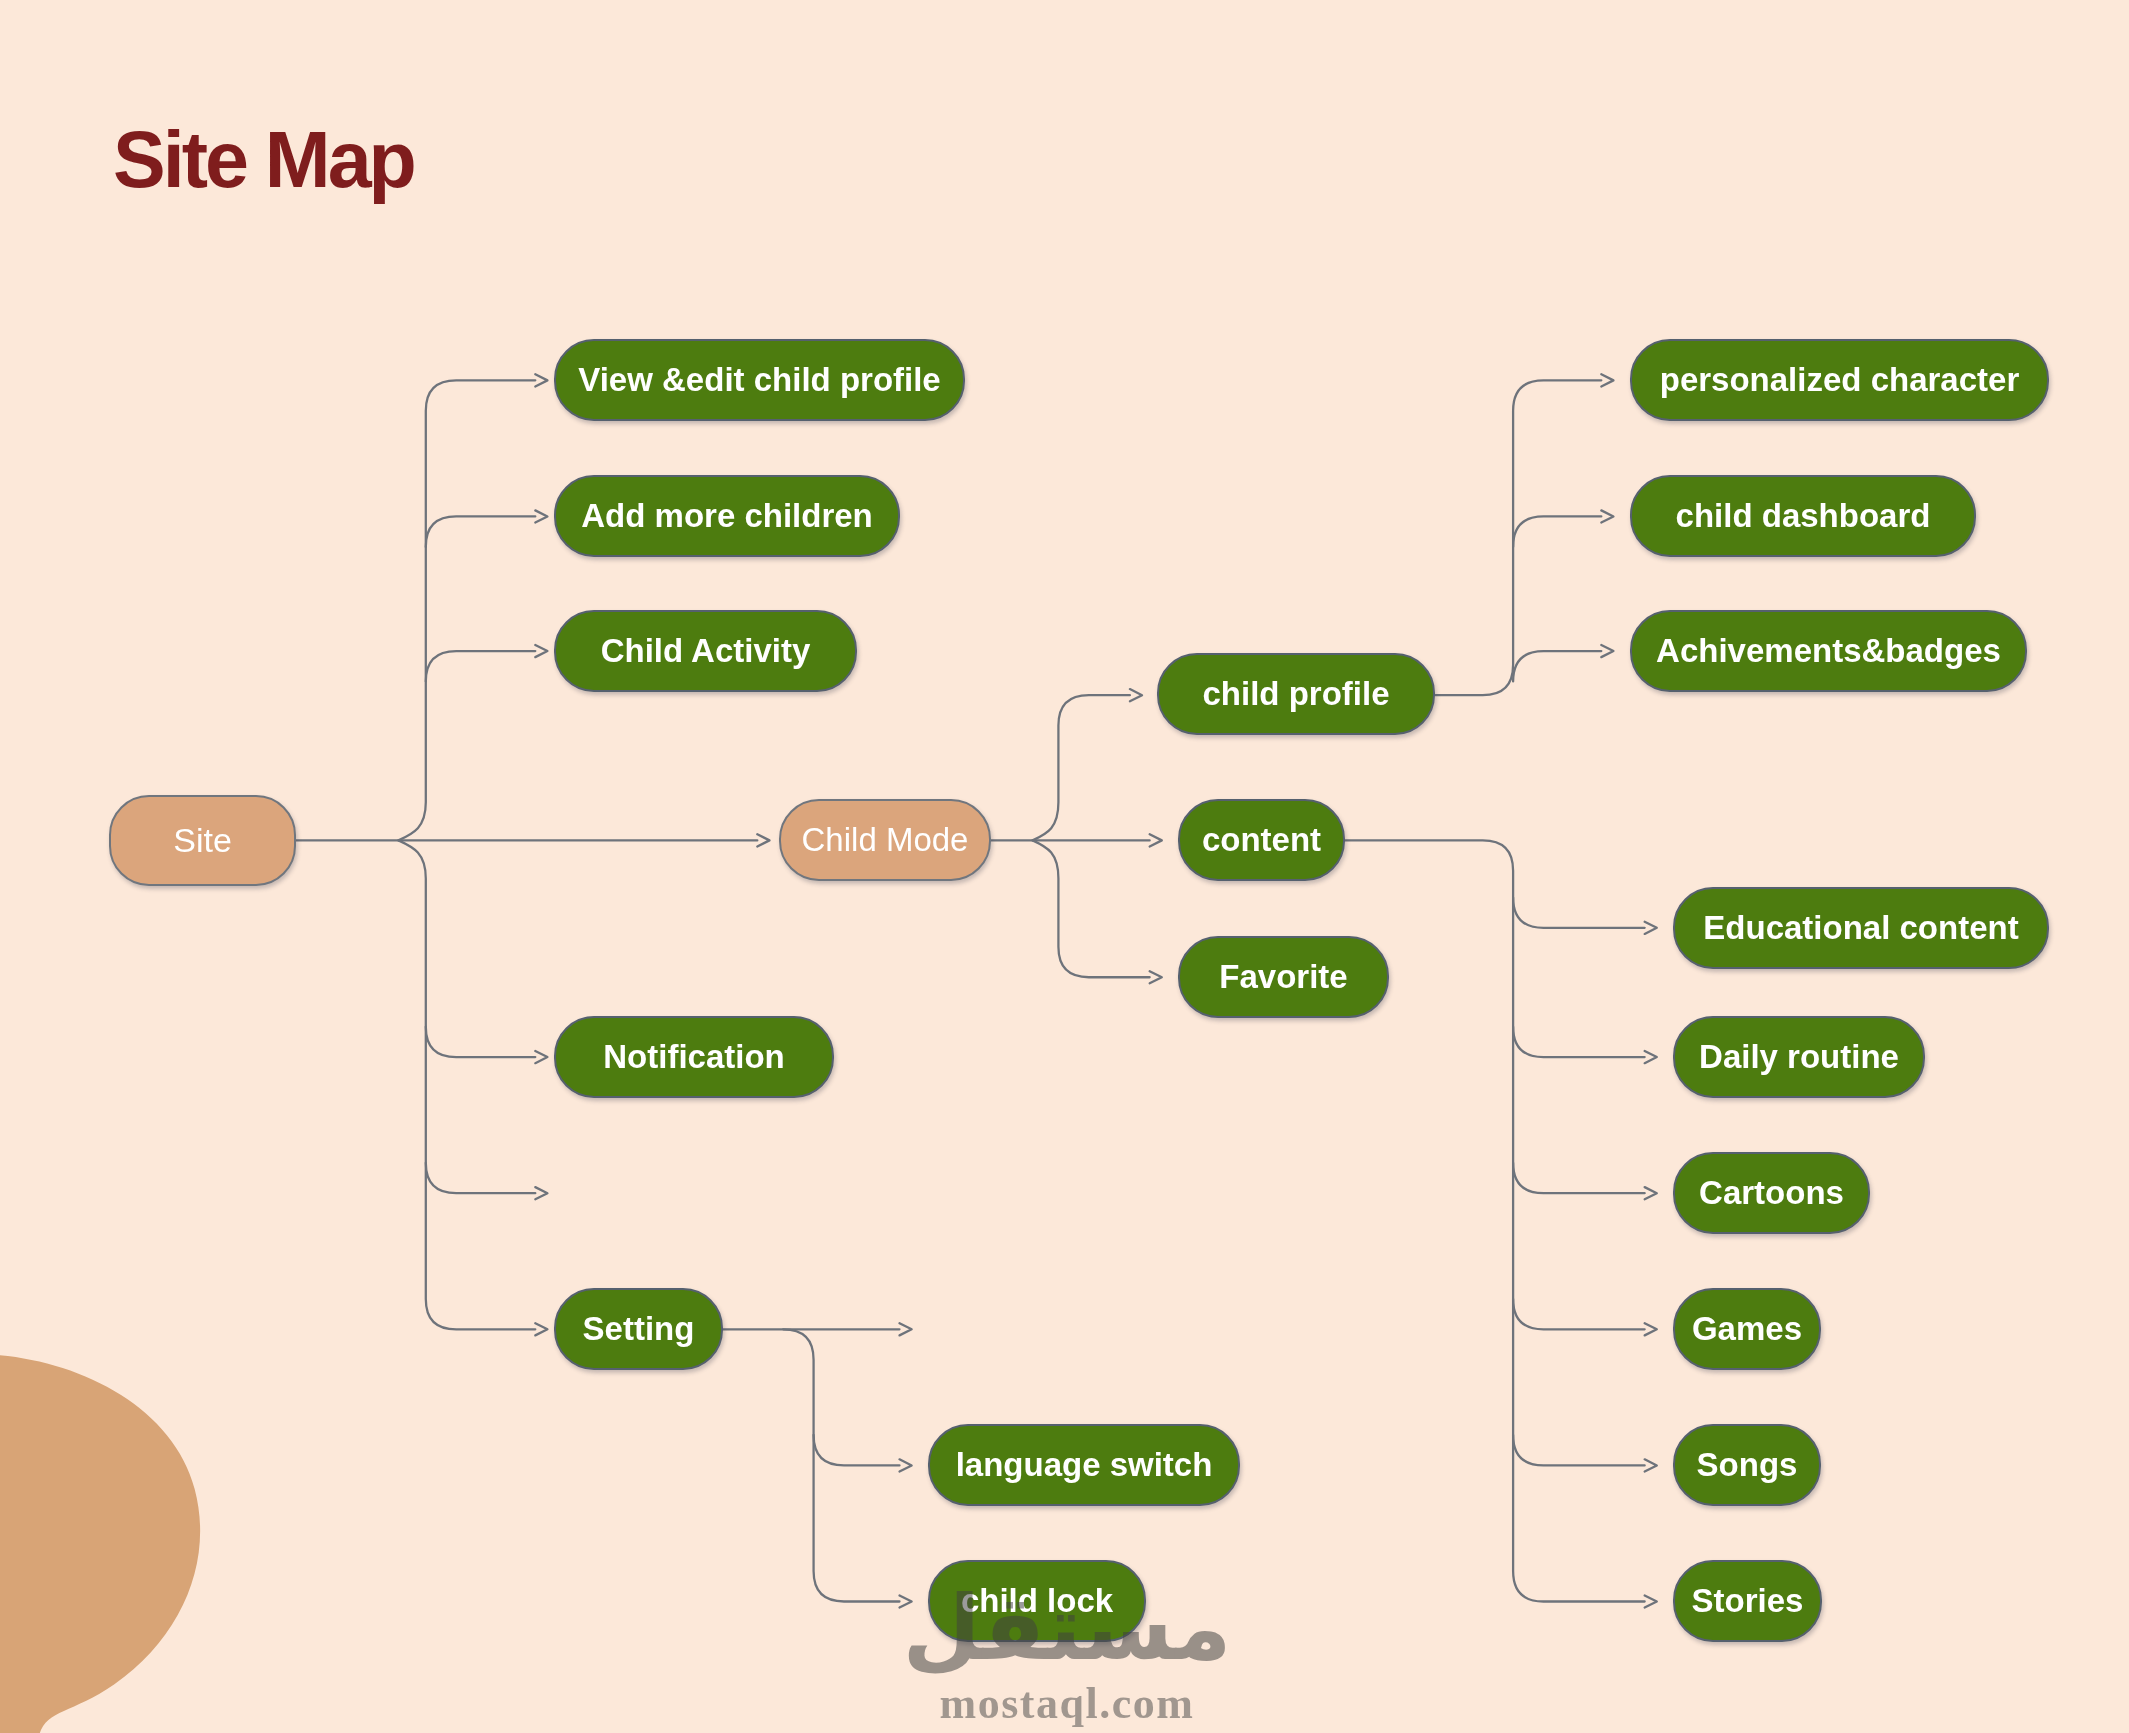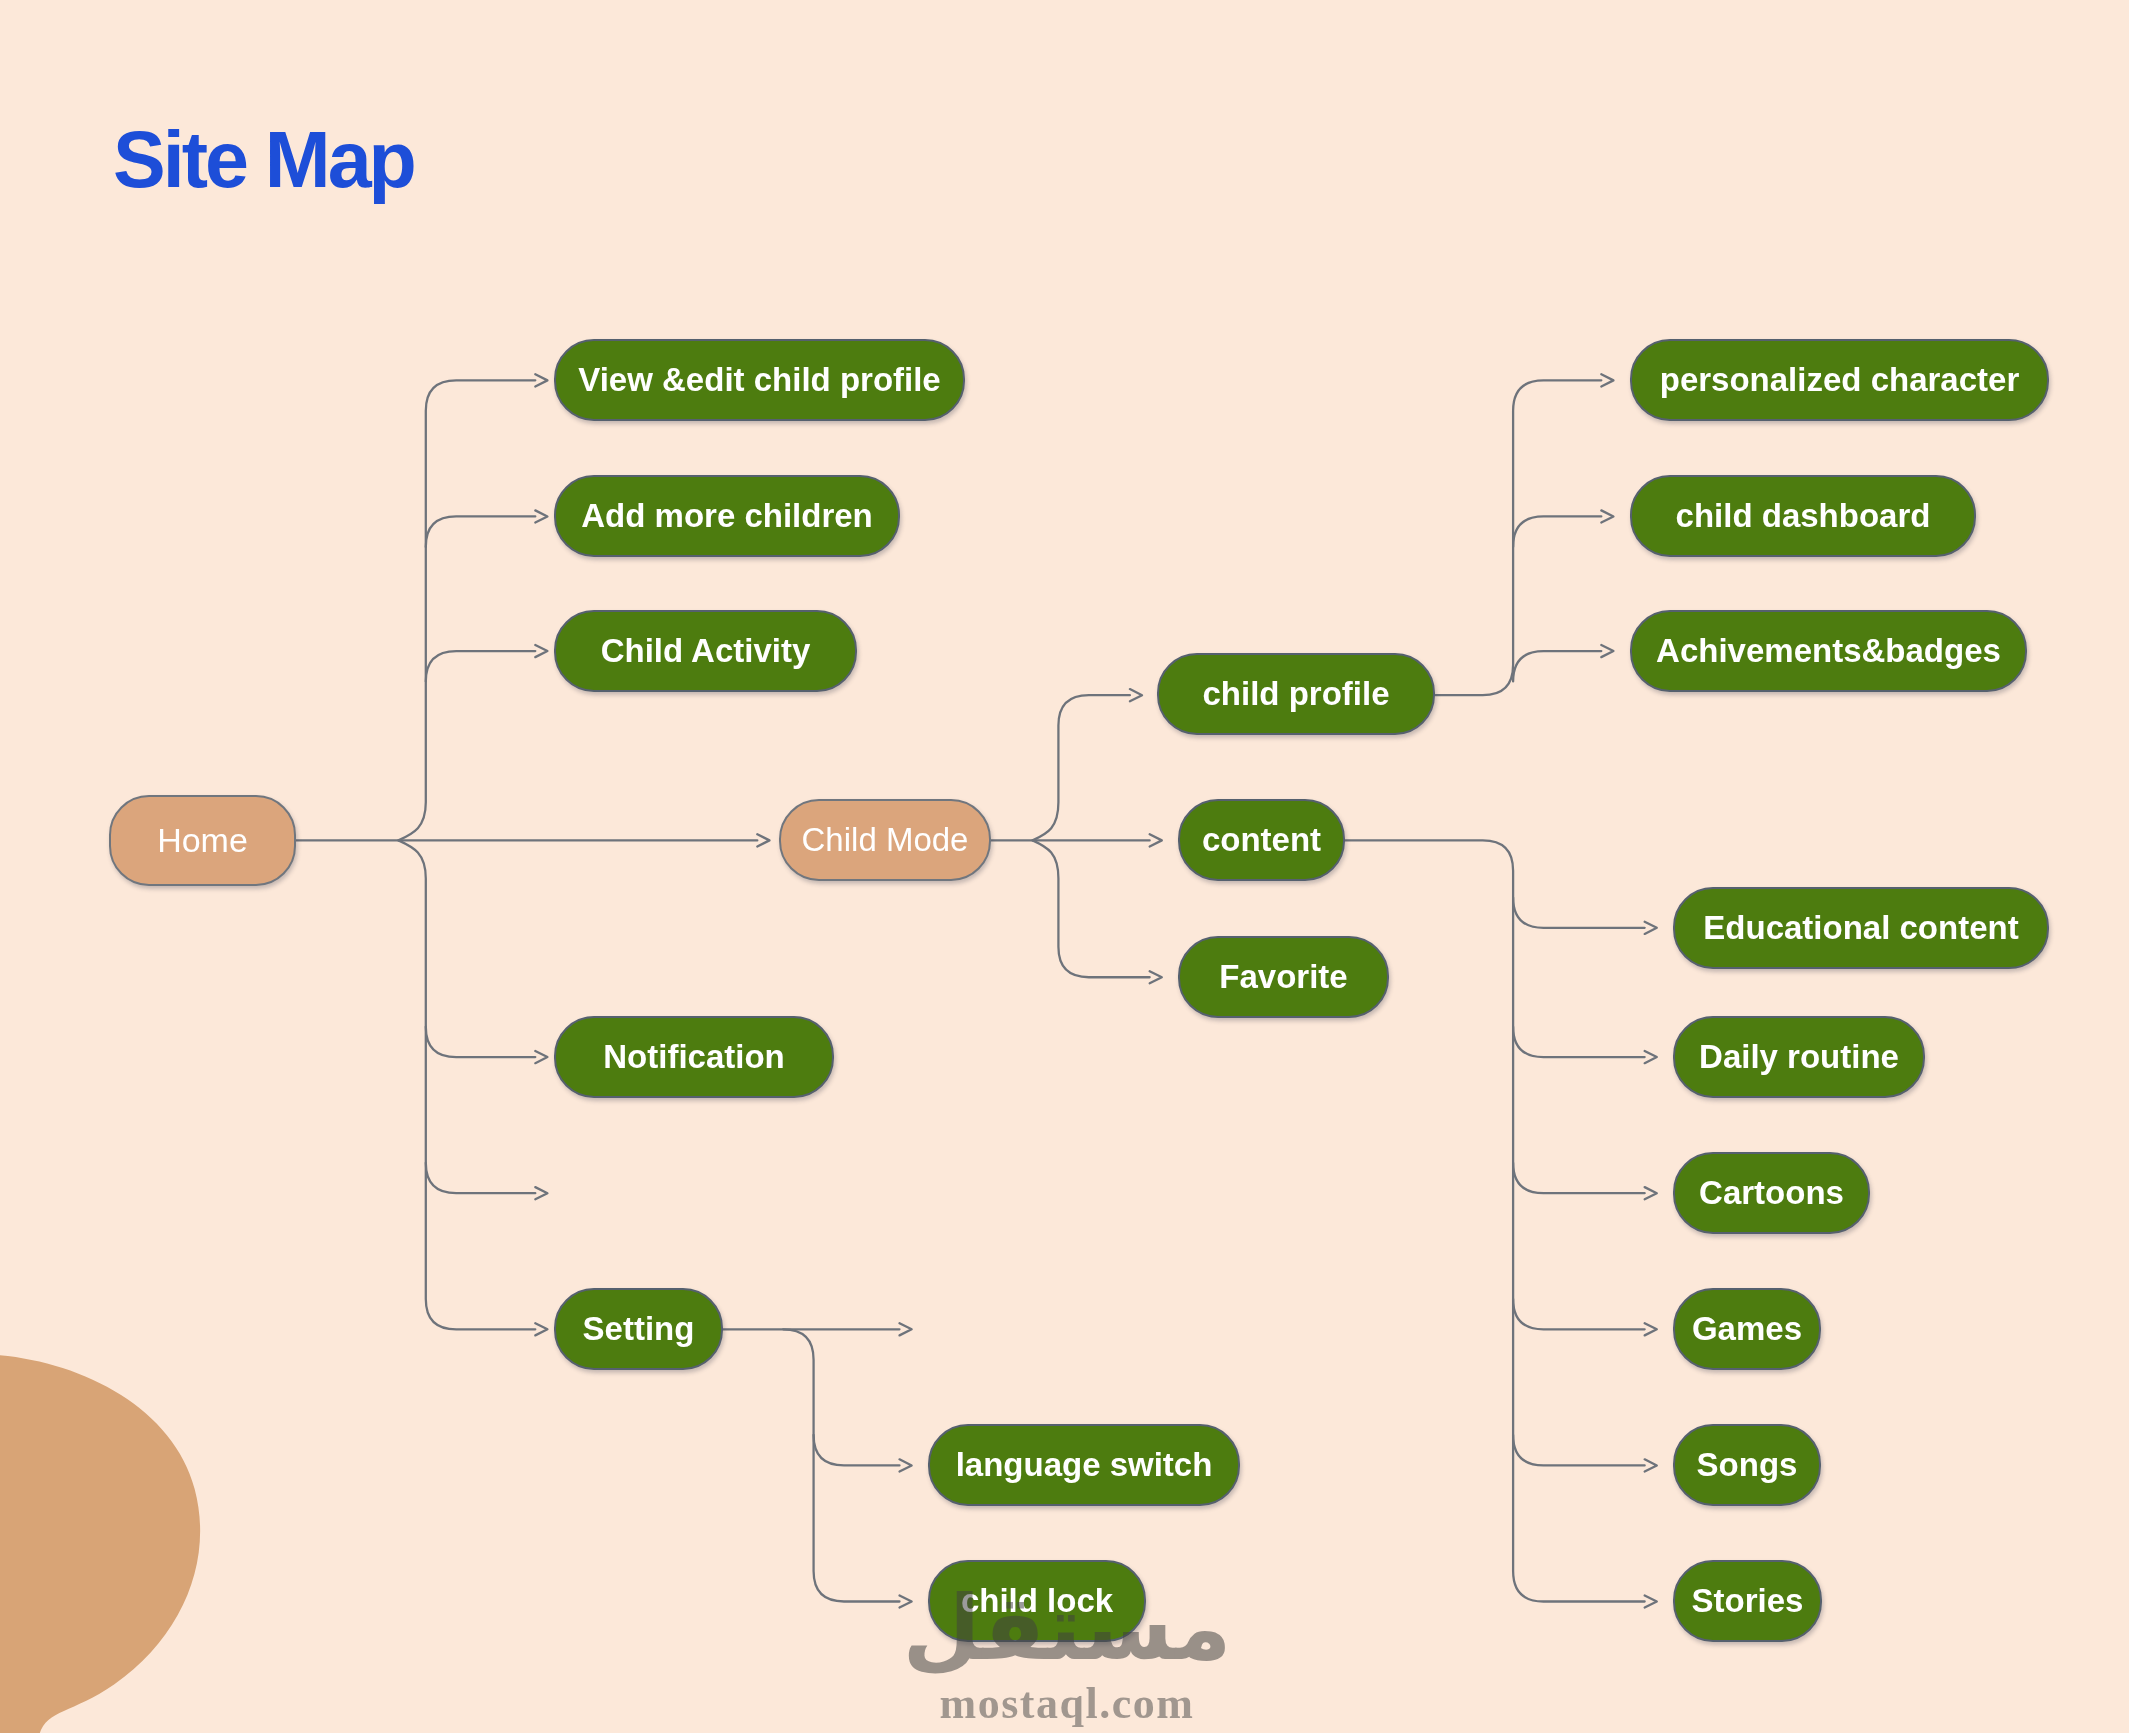--- a/index.html
+++ b/index.html
@@ -17,21 +17,21 @@
     background: #fce8d9;
     overflow: hidden;
   }
   .page-title {
     position: absolute;
     left: 113px;
     top: 114px;
     font-size: 79px;
     font-weight: 800;
     letter-spacing: -3px;
-    color: #1d4ed8;
+    color: #7f1d1d;
     text-align: right;
   }
   svg.connector-layer {
     position: absolute;
     left: 0;
     top: 0;
     z-index: 1;
   }
   .node {
     position: absolute;
@@ -126,21 +126,21 @@
 
       <path d="M 950 1748 H 1183" marker-end="url(#arrowhead)"></path>
       <path d="M 1030 1748 Q 1070 1748 1070 1788 V 2066 Q 1070 2106 1110 2106 H 1183" marker-end="url(#arrowhead)"></path>
       <path d="M 1070 1887 Q 1070 1927 1110 1927 H 1183" marker-end="url(#arrowhead)"></path>
     </g>
   </svg>
 
   <div class="page-title">Site Map</div>
 
   <div class="node accent root" style="left:109px; top:795px; width:187px">
-    <span>Home</span>
+    <span>Site</span>
   </div>
 
   <div class="node dark" style="left:554px; top:339px; width:411px">
     <span>View &amp;edit child profile</span>
   </div>
   <div class="node dark" style="left:554px; top:475px; width:346px">
     <span>Add more children</span>
   </div>
   <div class="node dark" style="left:554px; top:610px; width:303px">
     <span>Child Activity</span>

